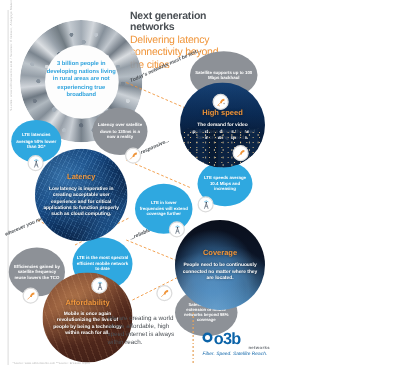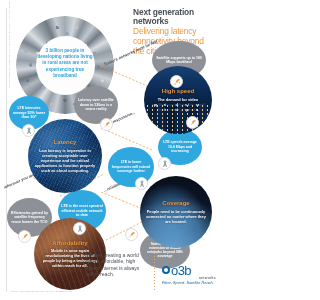--- a/index.html
+++ b/index.html
@@ -30,21 +30,21 @@
     transform-origin: center center;
     font-size: 2.4px;
     letter-spacing: .25px;
     color: #b7b7b7;
     text-align: center;
     white-space: nowrap;
   }
 
   
   .headline {
-    position: absolute; left: 133px; top: 8px; width: 98px;
+    position: absolute; left: 104px; top: 8px; width: 98px;
   }
   .headline .h1 {
     font-size: 8.4px; font-weight: bold; color: #4a4f54;
     line-height: 1.08; letter-spacing: -.15px;
   }
   .headline .h2 {
     font-size: 8.4px; color: #f0953a;
     line-height: 1.08; letter-spacing: -.15px;
     margin-top: 1px;
   }
@@ -273,21 +273,21 @@
     width: 8px; height: 8px; border-radius: 50%;
     background: #0b63a8; margin-right: 1px;
     position: relative; top: -1px;
   }
   .logo .dot::after {
     content: ""; position: absolute; left: 1.6px; top: 1.6px;
     width: 4.8px; height: 4.8px; border-radius: 50%;
     background: #ffffff;
   }
   .logo .o3b {
-    font-size: 13px; font-weight: normal; color: #0b63a8;
+    font-size: 13px; font-weight: bold; color: #0b63a8;
     letter-spacing: -.6px; line-height: .82;
   }
   .logo .netw {
     font-size: 3.4px; font-weight: bold; color: #6b7076;
     letter-spacing: .3px; text-align: right; margin-top: -1px;
   }
   .logo .tag {
     font-size: 3.8px; font-style: italic; color: #0b63a8;
     margin-top: 1.5px; letter-spacing: .05px;
   }

